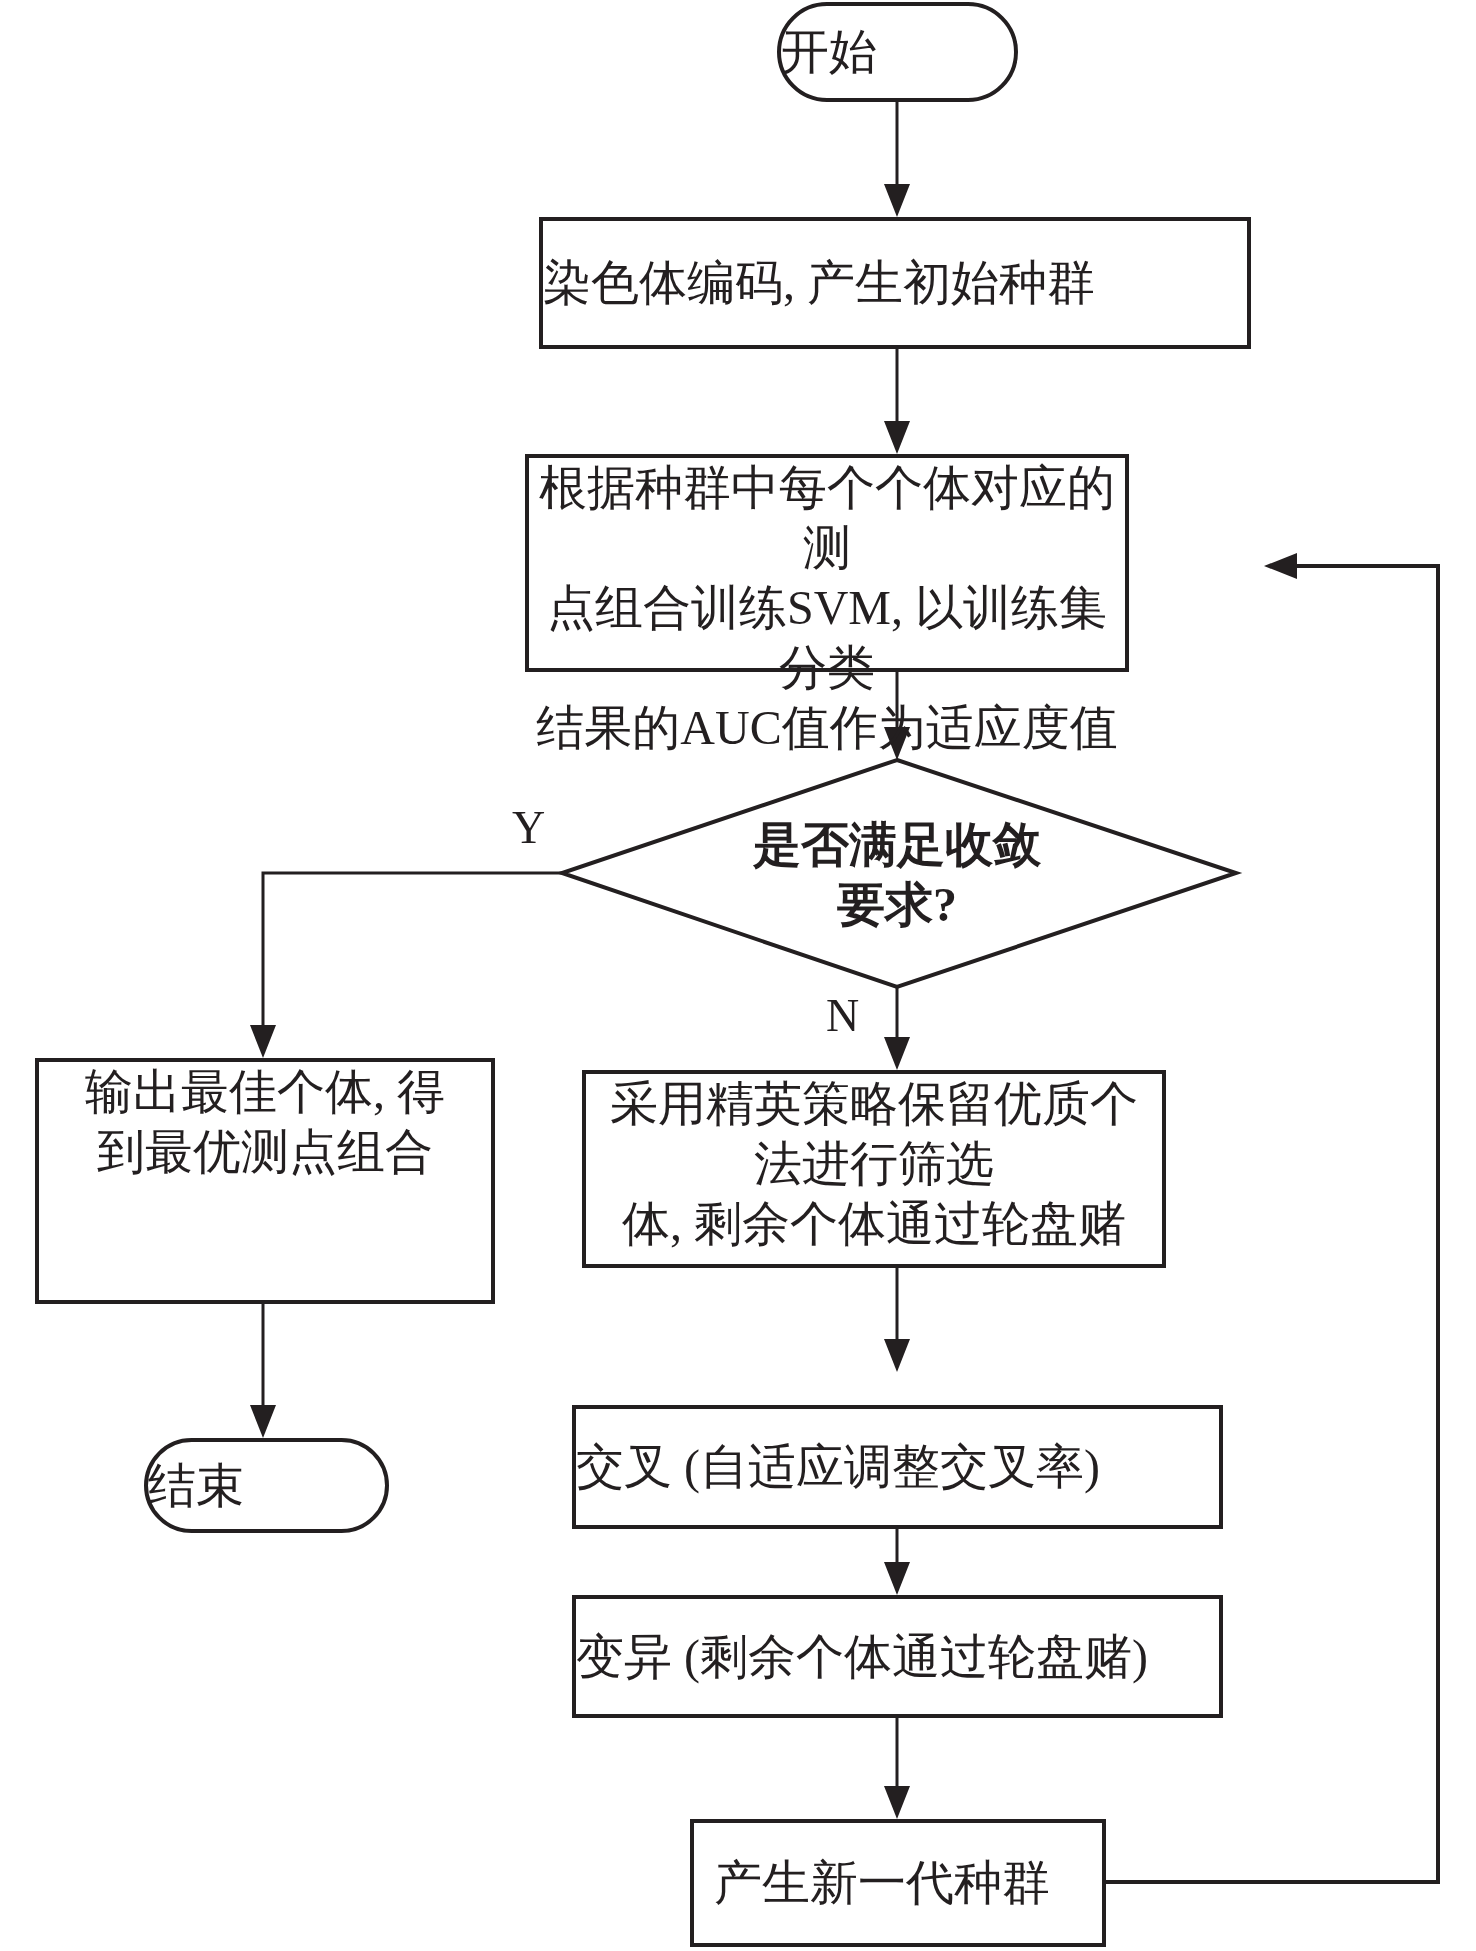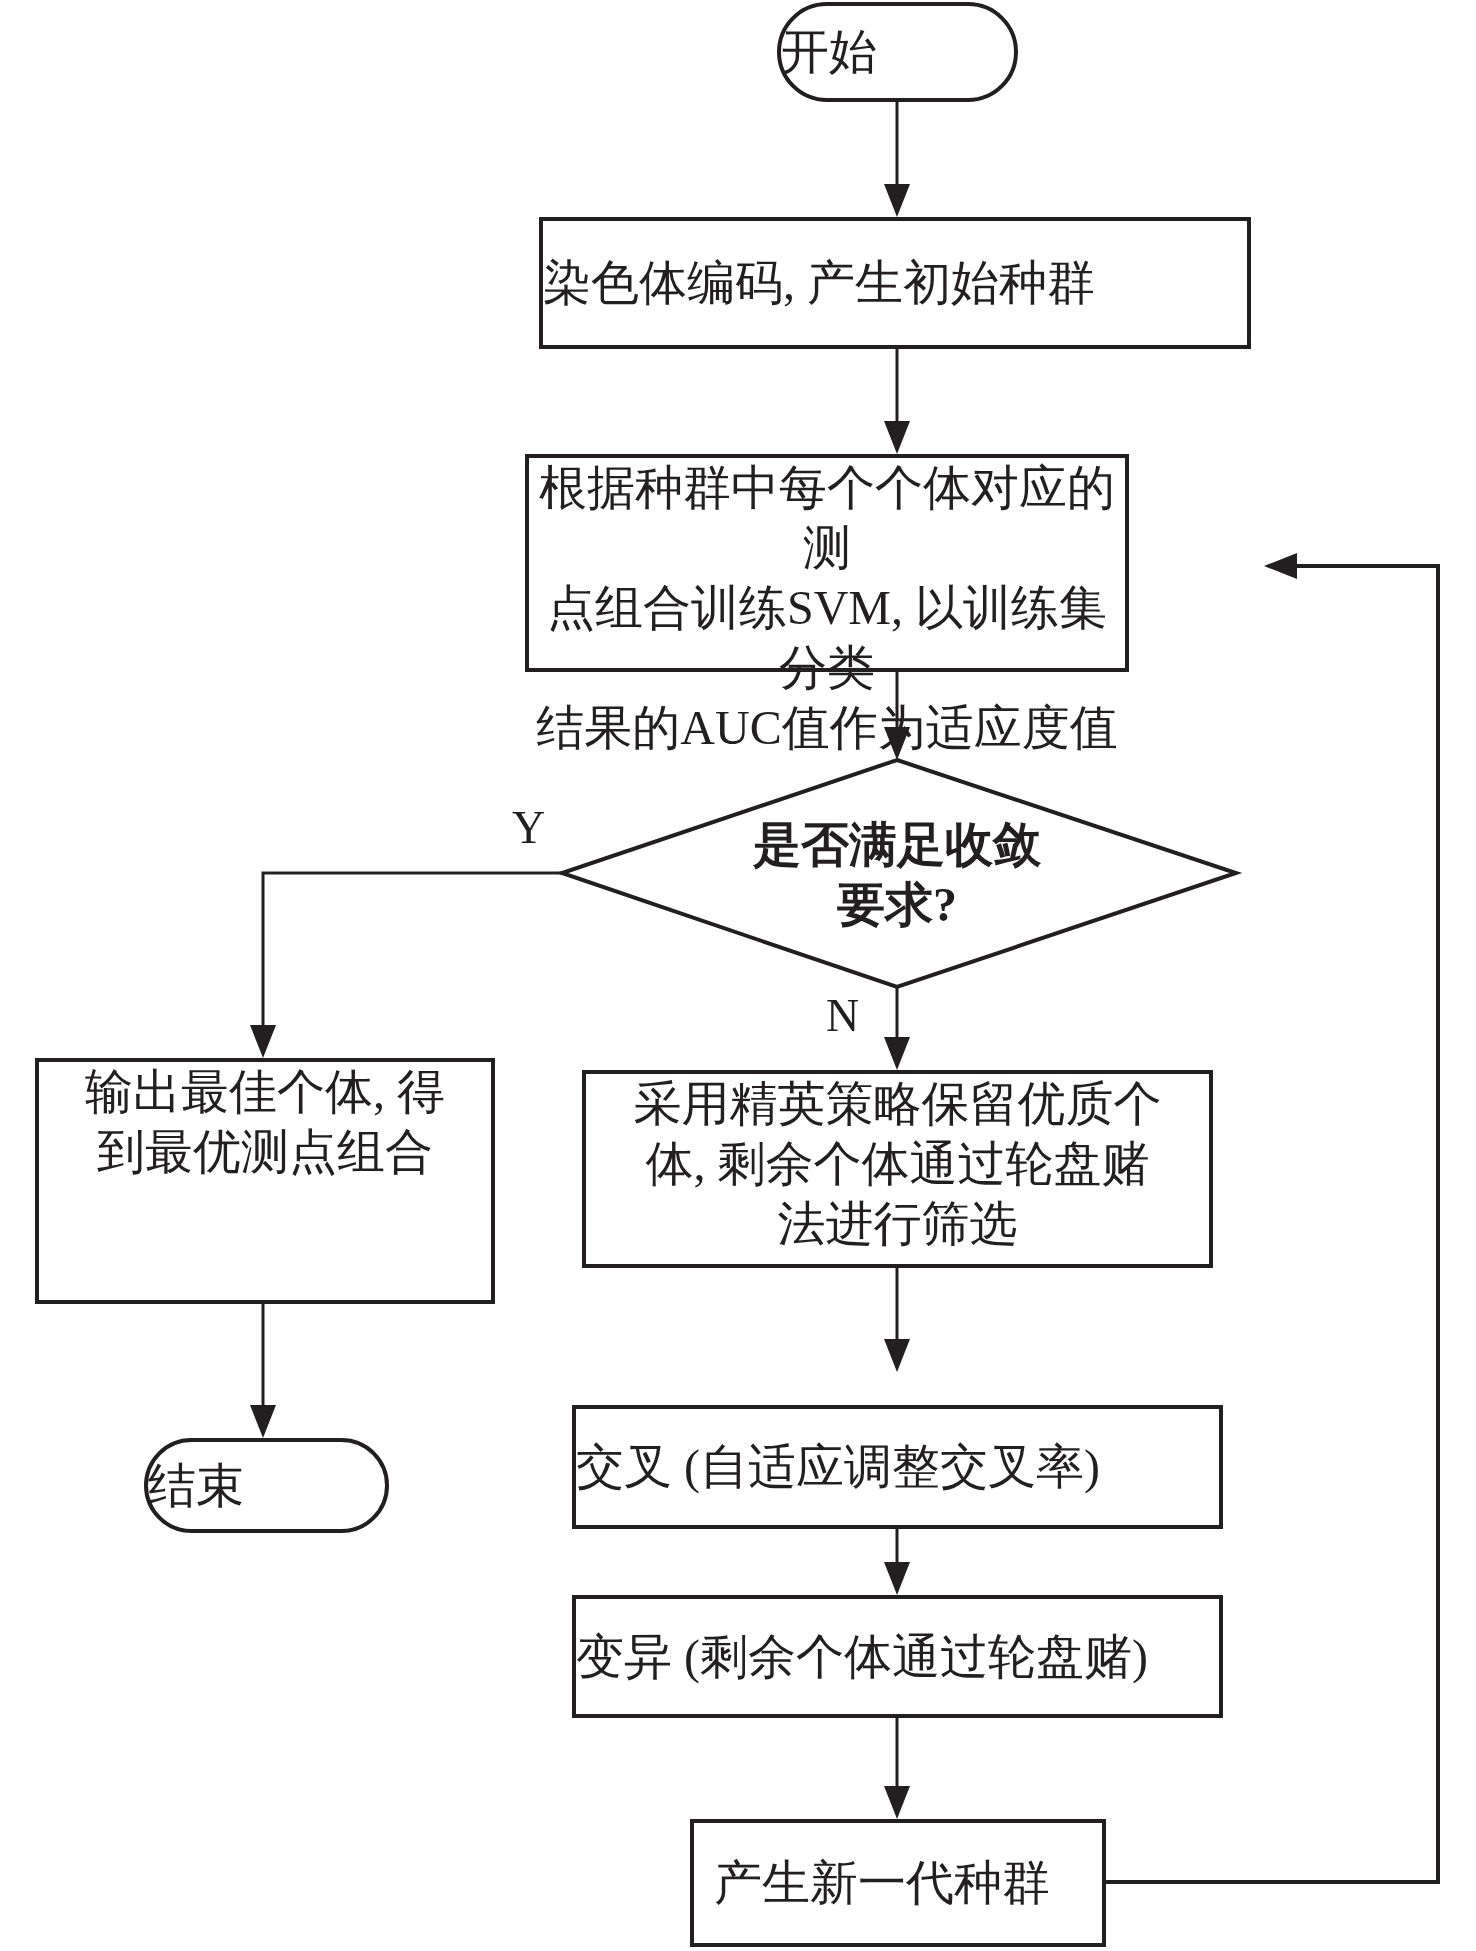--- a/index.html
+++ b/index.html
@@ -84,24 +84,24 @@
 
 <div class="node" style="left:35px; top:1058px; width:460px; height:246px; flex-direction:column;">
   <span class="txt">输出最佳个体, 得</span>
   <span class="txt">到最优测点组合</span>
 </div>
 
 <div class="node term" style="left:144px; top:1438px; width:245px; height:95px;">
   <span>结束</span>
 </div>
 
-<div class="node" style="left:582px; top:1070px; width:631px; height:198px; flex-direction:column;">
+<div class="node" style="left:582px; top:1070px; width:584px; height:198px; flex-direction:column;">
   <span class="txt">采用精英策略保留优质个</span>
+  <span class="txt">法进行筛选</span>
   <span class="txt">体, 剩余个体通过轮盘赌</span>
-  <span class="txt">法进行筛选</span>
 </div>
 
 <div class="node" style="left:572px; top:1372px; width:651px; height:124px;margin-top:33px;">
   <span>交叉 (自适应调整交叉率)</span>
 </div>
 
 <div class="node" style="left:572px; top:1595px; width:651px; height:123px;">
   <span>变异 (剩余个体通过轮盘赌)</span>
 </div>
 

